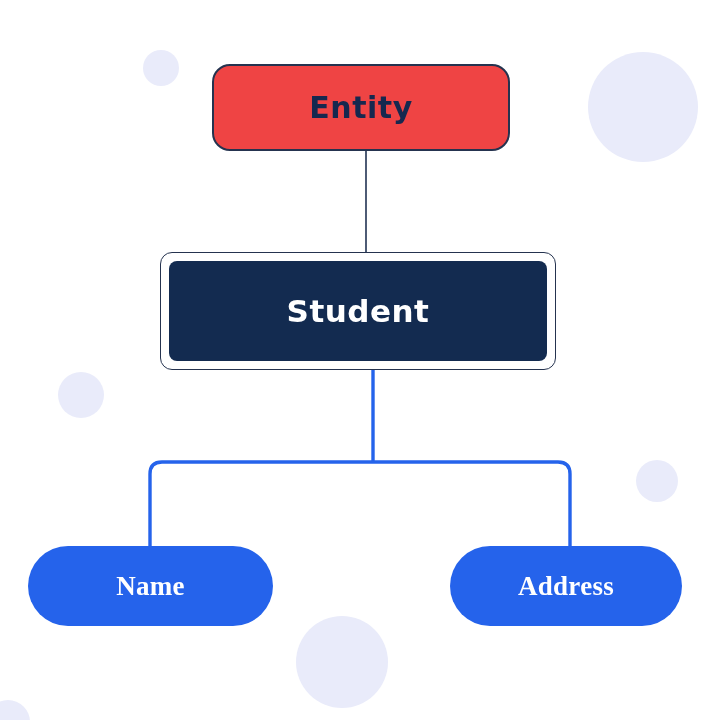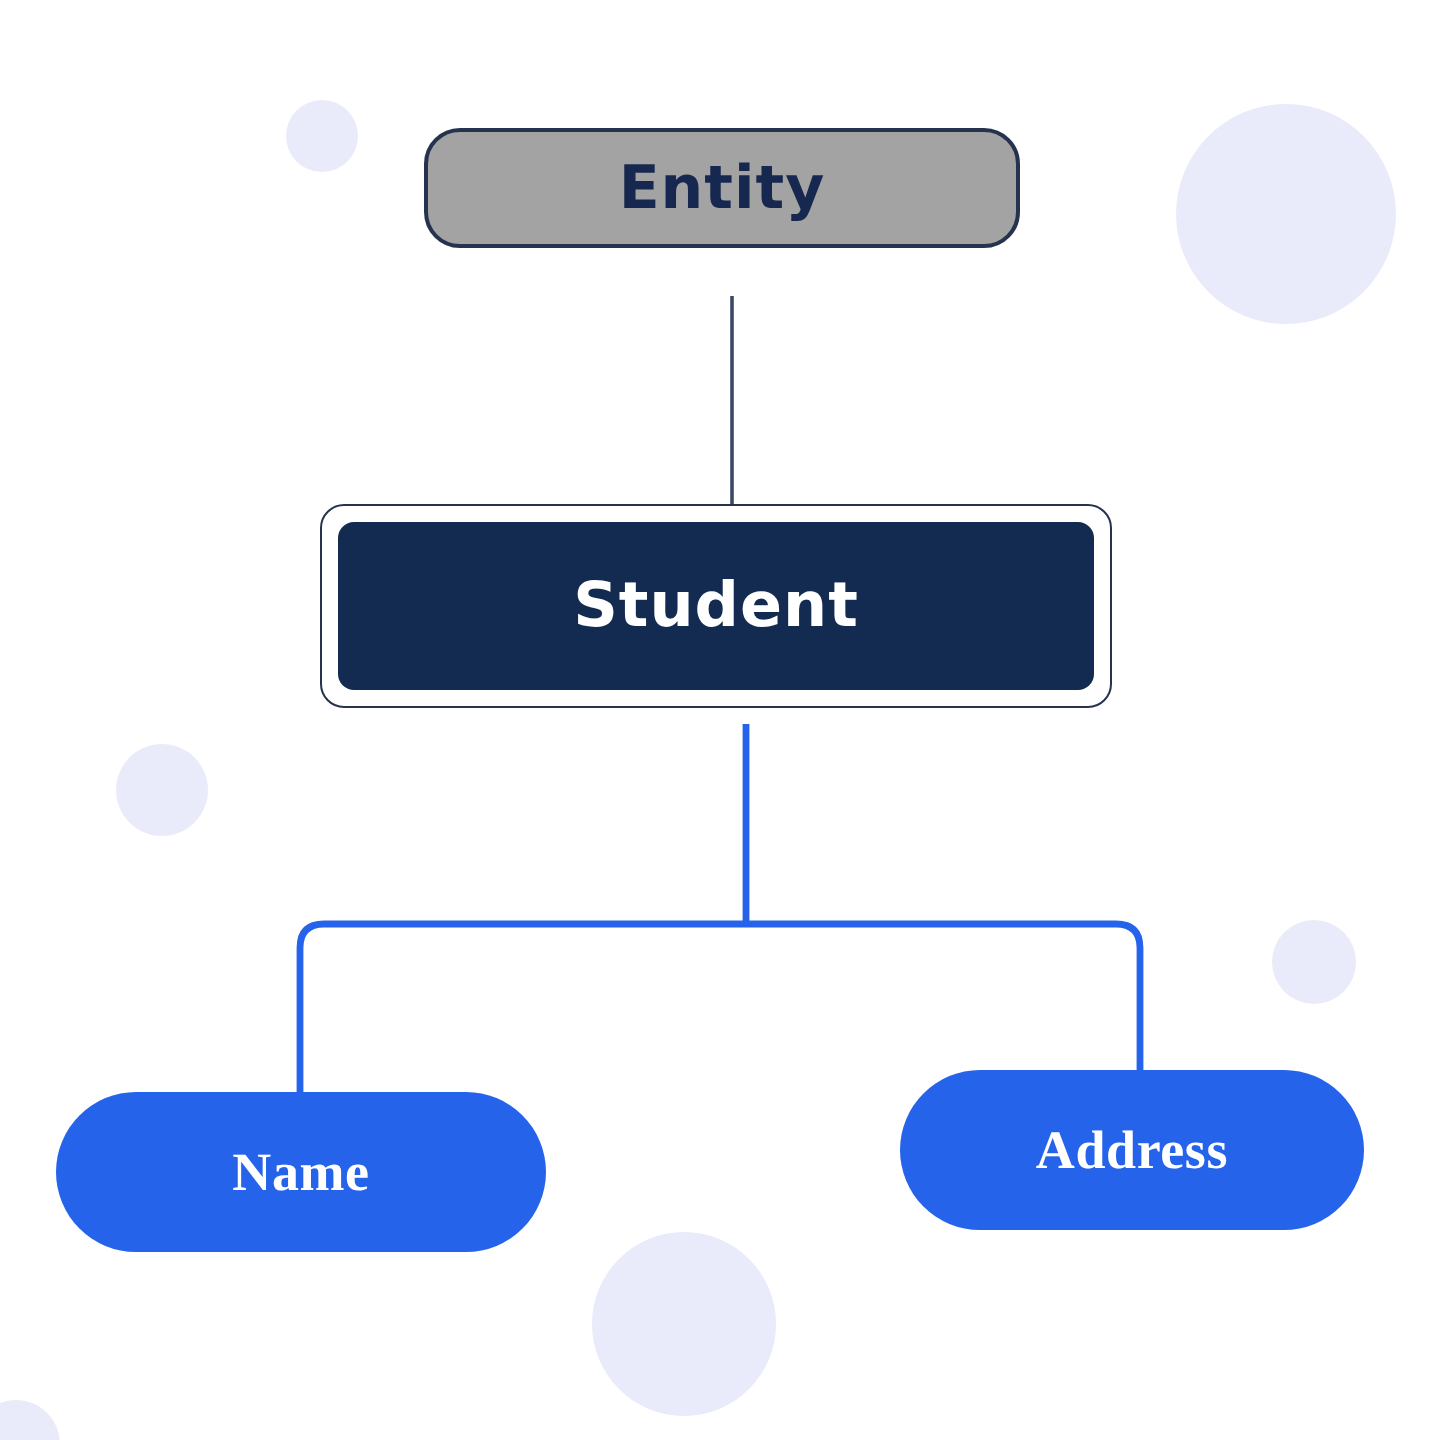--- a/index.html
+++ b/index.html
@@ -36,36 +36,36 @@
     position: absolute;
     left: 0; top: 0;
     width: 720px; height: 720px;
     pointer-events: none;
   }
 
   .node { position: absolute; display: flex; align-items: center; justify-content: center; }
 
   .entity-box {
     left: 212px; top: 64px;
-    width: 298px; height: 60px;
-    background: #a3a3a3;
+    width: 298px; height: 87px;
+    background: #ef4444;
     border: 2px solid var(--outline);
     border-radius: 18px;
     text-align: right;
   }
   .entity-box .label {
     color: var(--text-dark);
     font-size: 30px;
     font-weight: bold;
     letter-spacing: 0.5px;
   }
 
   .student-outer {
     left: 160px; top: 252px;
-    width: 396px; height: 102px;
+    width: 396px; height: 118px;
     background: #ffffff;
     border: 1.5px solid var(--outline);
     border-radius: 12px;
     padding: 8px;
   }
   .student-inner {
     width: 100%; height: 100%;
     background: var(--navy);
     border-radius: 8px;
     display: flex; align-items: center; justify-content: center;
@@ -83,21 +83,21 @@
     height: 80px;
     font-family: Liberation Serif, serif;
   }
   .pill .label {
     color: #ffffff;
     font-size: 27px;
     font-weight: bold;
     letter-spacing: 0.3px;
   }
   .pill-name    { left: 28px;  top: 546px; width: 245px; }
-  .pill-address { left: 450px; top: 535px; width: 232px; }
+  .pill-address { left: 450px; top: 546px; width: 232px; }
 </style>
 </head>
 <body>
 
 <div class="decor-circle c1"></div>
 <div class="decor-circle c2"></div>
 <div class="decor-circle c3"></div>
 <div class="decor-circle c4"></div>
 <div class="decor-circle c5"></div>
 <div class="decor-circle c6"></div>

